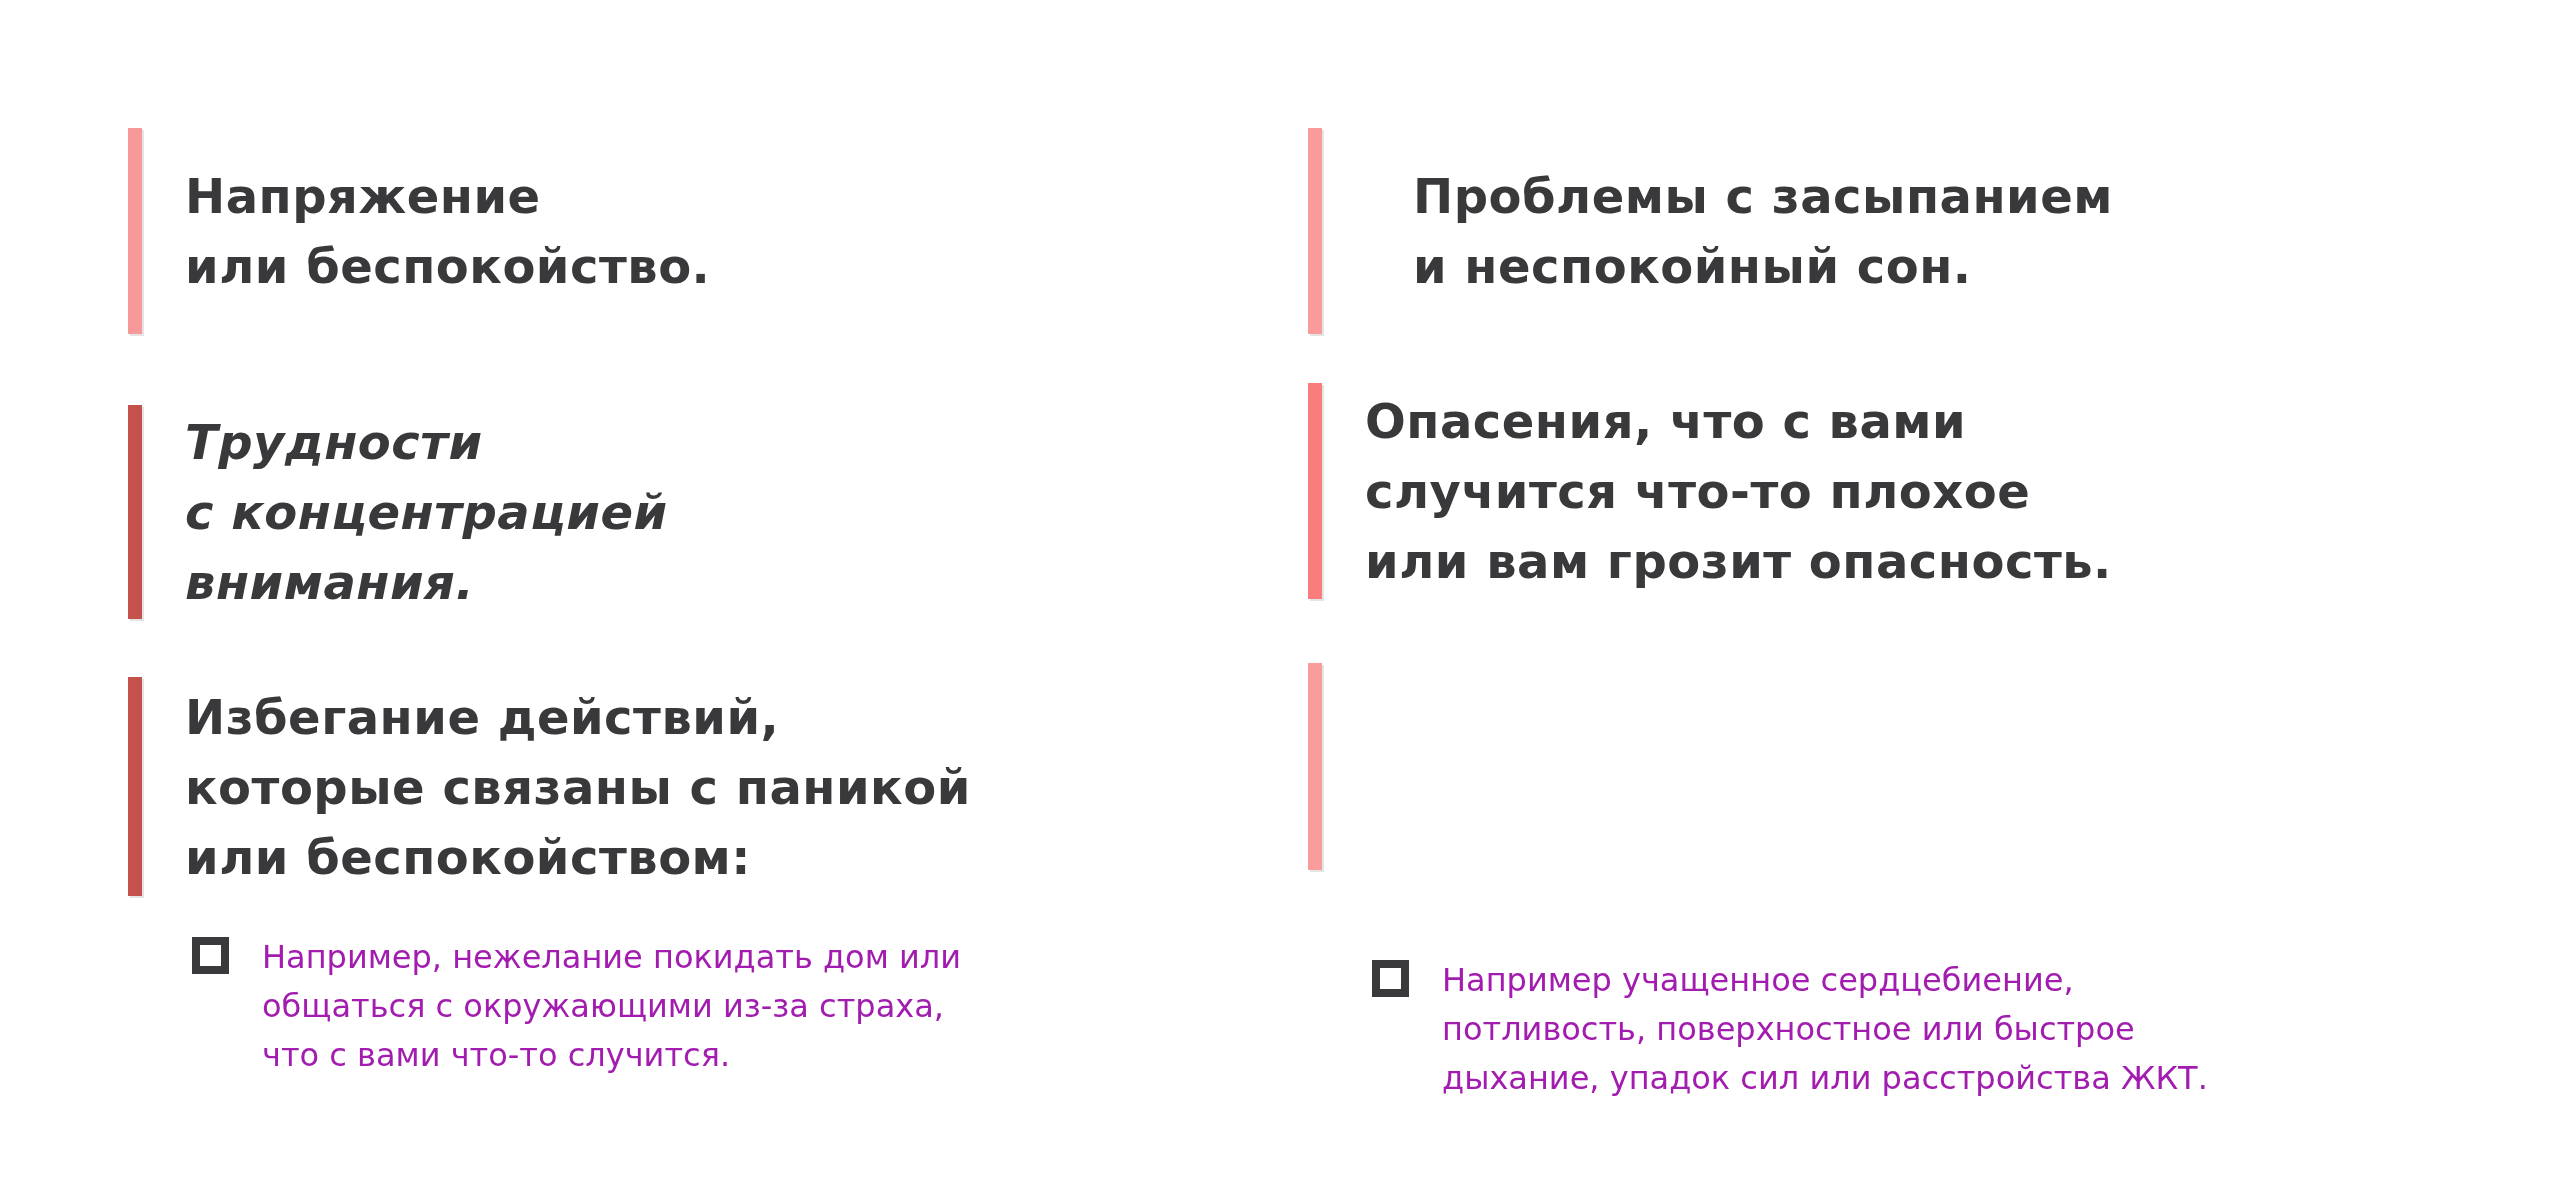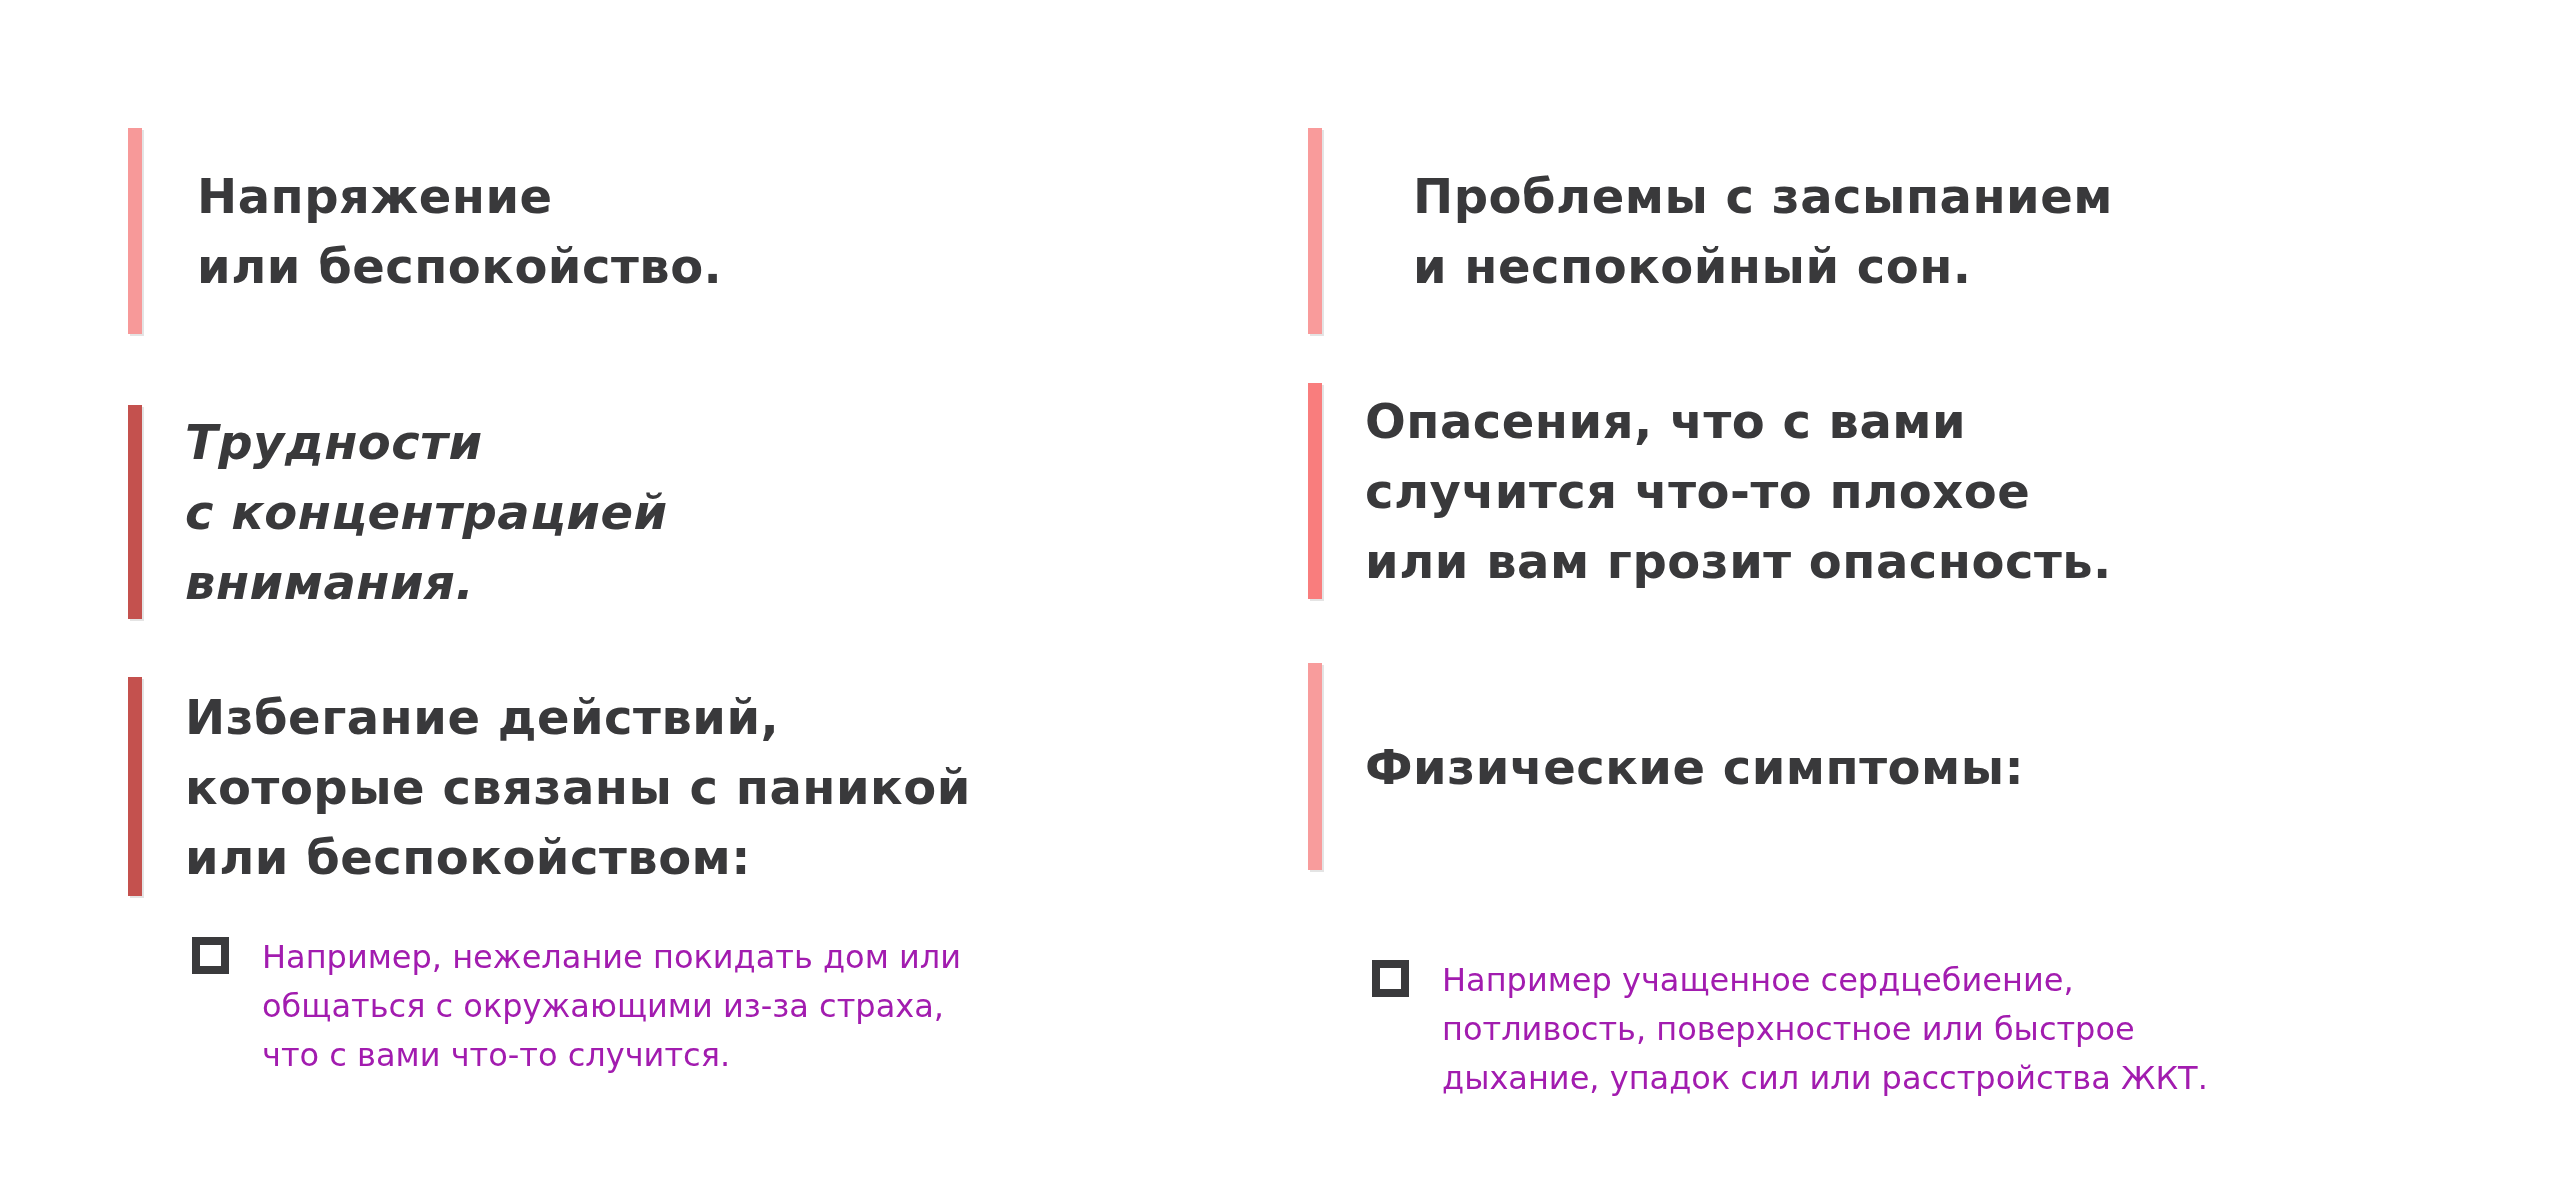--- a/index.html
+++ b/index.html
@@ -45,21 +45,21 @@
     margin-left:33px;
     font-size:32px;
     line-height:49px;
     color:#a21caf;
     white-space:pre-line;
   }
 </style>
 </head>
 <body>
 
-<div class="block" style="left:128px;top:128px;height:206px;gap:12px;">
+<div class="block" style="left:128px;top:128px;height:206px;">
   <div class="bar" style="background-color: rgb(247, 153, 153);"></div>
   <div class="heading">Напряжение
 или беспокойство.</div>
 </div>
 
 <div class="block" style="left:128px;top:405px;height:214px;font-style:italic;">
   <div class="bar" style="background-color: rgb(196, 81, 78);"></div>
   <div class="heading">Трудности
 с концентрацией
 внимания.</div>
@@ -87,21 +87,20 @@
 
 <div class="block" style="left:1308px;top:383px;height:216px;">
   <div class="bar" style="background-color: rgb(249, 125, 125);"></div>
   <div class="heading">Опасения, что с вами
 случится что-то плохое
 или вам грозит опасность.</div>
 </div>
 
 <div class="block" style="left:1308px;top:663px;height:207px;">
   <div class="bar" style="background-color: rgb(248, 156, 156);"></div>
-  <div class="heading">Физические симптомы:</div>
 </div>
 
 <div class="bullet" style="left:1372px;top:956px;width:1060px;">
   <div class="checkbox"></div>
   <div class="bullet-text">Например учащенное сердцебиение,
 потливость, поверхностное или быстрое
 дыхание, упадок сил или расстройства ЖКТ.</div>
 </div>
 
 </body></html>

